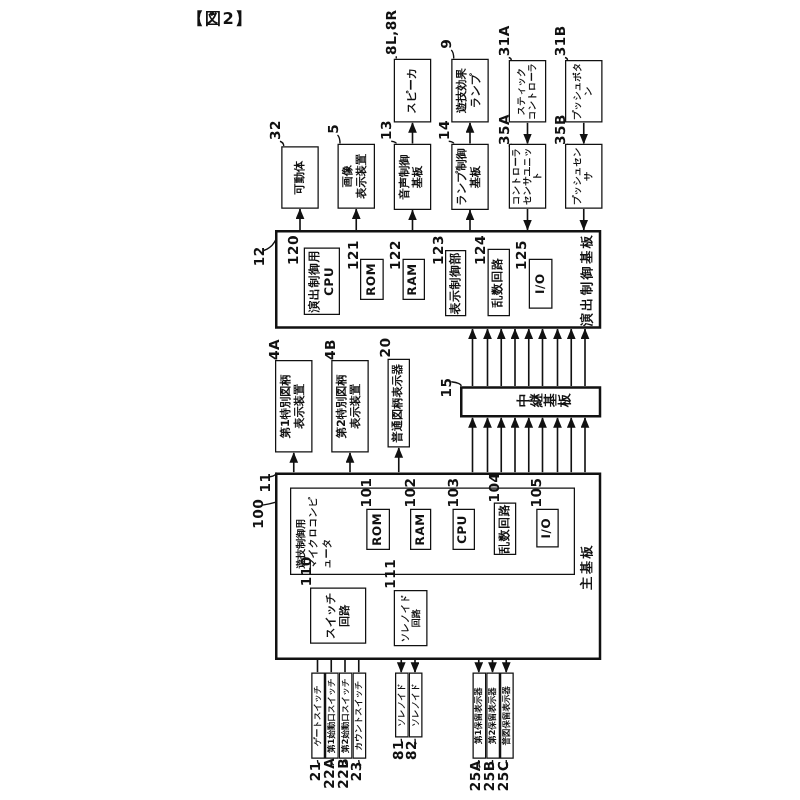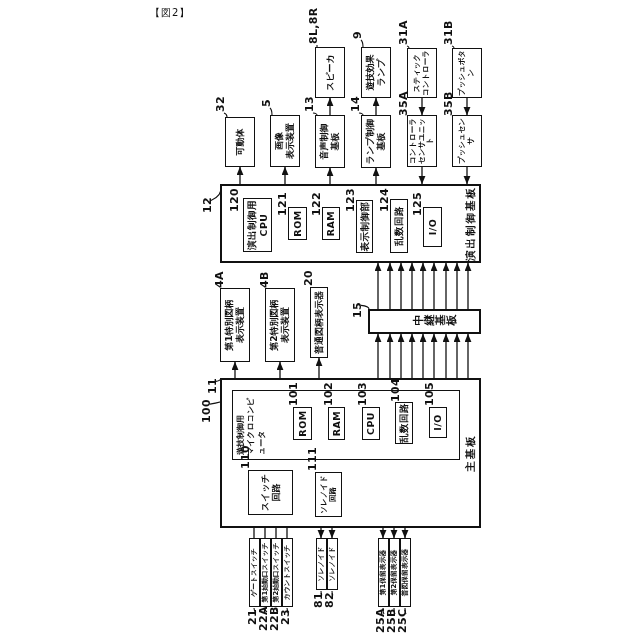--- a/index.html
+++ b/index.html
@@ -1,18 +1,18 @@
 <!DOCTYPE html>
 <html><head>
 <meta charset="utf-8">
 <style>
   html,body{margin:0;padding:0;background:#fff;}
   #stage{position:relative;width:640px;height:640px;background:#fff;overflow:hidden;
          font-family:"DejaVu Sans",sans-serif;color:#111;}
-  #fig-label{position:absolute;left:150px;top:6px;font-size:10px;font-weight:normal;letter-spacing:1px;}
+  #fig-label{position:absolute;left:150px;top:6px;font-size:13px;font-weight:bold;letter-spacing:1px;}
   #rot{position:absolute;left:0;top:0;width:640px;height:640px;transform:rotate(-90deg);}
   .box{position:absolute;box-sizing:border-box;border:1.5px solid #111;background:#fff;
        display:flex;flex-direction:column;align-items:center;justify-content:center;
        text-align:center;line-height:1.18;font-weight:bold;}
   .node{font-size:9px;}
   .sm{font-size:7.5px;}
   .chip{font-size:9.5px;letter-spacing:0.5px;}
   .strip{font-size:6.8px;border-width:1.3px;letter-spacing:0;white-space:nowrap;}
   .board{border-width:2px;justify-content:flex-end;}
   .blabel{position:absolute;bottom:3px;left:0;right:0;text-align:center;

